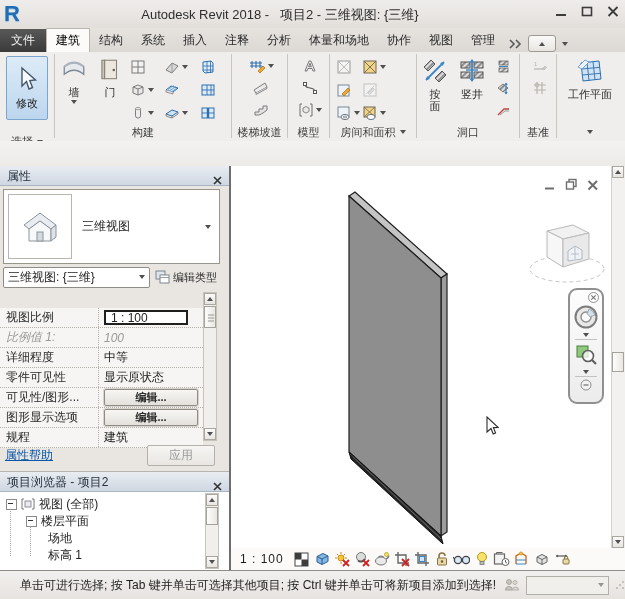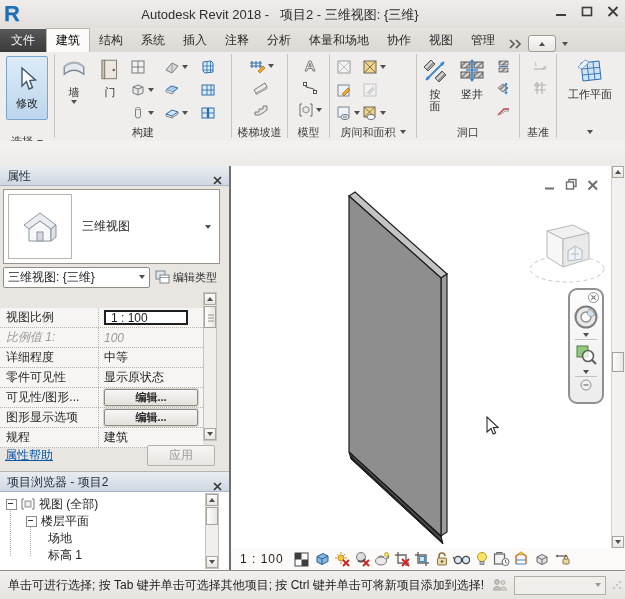--- a/index.html
+++ b/index.html
@@ -97,21 +97,21 @@
   #viewbar .scale{width:50px;font-size:12px;color:#1e1e1e;letter-spacing:1px;}
   .vbicon{width:17px;height:17px;display:flex;align-items:center;justify-content:center;}
 
   
   #navbar{left:337px;top:122px;width:36px;height:116px;border:2px solid #909090;border-radius:9px;
     background:linear-gradient(#fdfdfd,#ececec);box-sizing:border-box;display:flex;flex-direction:column;align-items:center;}
   #navbar .divline{width:22px;height:1px;background:#c2c2c2;margin:2px 0;}
 
   
   #statusbar{left:0;top:570px;width:625px;height:29px;background:linear-gradient(#f2f0ee,#e6e3df);
-    border-top:1px solid #8f8b86;box-sizing:border-box;display:flex;align-items:center;padding-left:8px;}
+    border-top:1px solid #8f8b86;box-sizing:border-box;display:flex;align-items:center;padding-left:20px;}
   #status-msg{font-size:12px;color:#1e1e1e;white-space:nowrap;}
   #status-combo{width:86px;height:17px;background:#f0efec;border:1px solid #b2aea8;margin-left:6px;
     display:flex;align-items:center;justify-content:flex-end;padding-right:4px;}
   #grip{margin-left:6px;width:10px;height:10px;opacity:.6;}
 </style>
 </head>
 <body>
 
 <div id="titlebar" class="abs">
   <div id="app-logo" class="abs">R</div>

